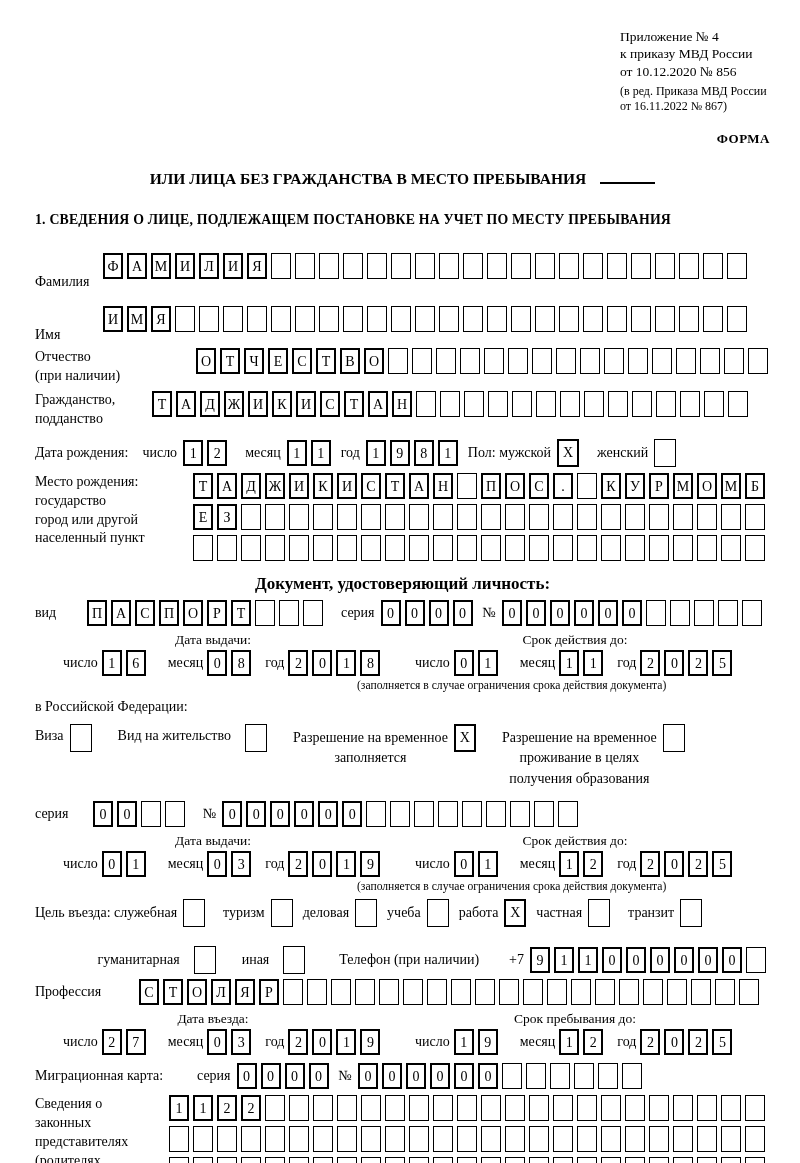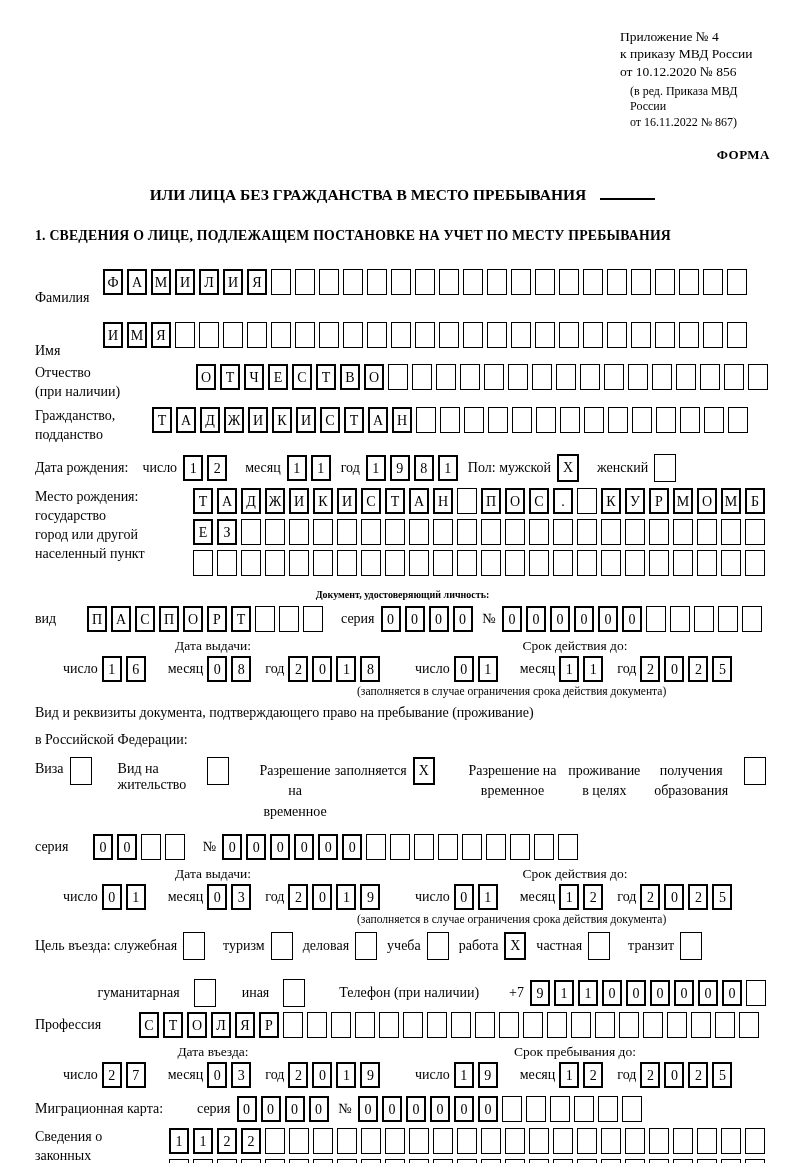--- a/index.html
+++ b/index.html
@@ -2,21 +2,21 @@
 <html><head>
 <meta charset="utf-8">
 <style>
   html,body{margin:0;padding:0;background:#fff;}
   body{width:800px;height:1163px;overflow:hidden;color:#000;
        font-family:"Liberation Serif", serif;font-size:14px;}
   .page{padding:28px 30px 10px 35px;box-sizing:border-box;width:800px;}
 
   
   .top-right{margin-left:585px;line-height:1.28;font-size:13.5px;}
-  .top-right .rev{font-size:12px;margin-top:4px;line-height:1.3;margin-left:10px;}
+  .top-right .rev{font-size:12px;margin-top:4px;line-height:1.3;}
   .forma{text-align:right;font-weight:bold;font-size:13px;margin-top:16px;letter-spacing:.5px;}
   .title{text-align:center;font-weight:bold;font-size:15.5px;margin-top:20px;line-height:1.5;}
   .blank-underline{display:inline-block;width:55px;border-bottom:2px solid #000;margin-left:14px;}
   .sect{font-weight:bold;font-size:13.8px;margin-top:22px;margin-bottom:14px;letter-spacing:.2px;}
 
   
   .cells{display:inline-flex;vertical-align:middle;}
   .cell{display:inline-block;width:20px;height:26px;box-sizing:border-box;
         border:1.6px solid #000;margin-right:4px;text-align:center;
         font-size:14px;line-height:23px;background:#fff;}
@@ -25,40 +25,40 @@
 
   
   .row{display:flex;align-items:center;margin-bottom:5px;}
   .row .lbl{flex:none;}
   .lblcol{flex:none;line-height:1.35;}
   .cellcol .cells{display:flex;margin-bottom:5px;}
 
   .w-sur{width:68px;margin-top:32px;} .w-pat{width:140px;} .w-cit{width:117px;}
   .w-bp{width:158px;} .w-prof{width:104px;} .w-rep{width:134px;}
 
-  .doc-head{text-align:center;font-weight:bold;font-size:10px;margin:8px 0 6px 0;}
+  .doc-head{text-align:center;font-weight:bold;font-size:17px;margin:8px 0 6px 0;}
 
   
   .dates-row{display:flex;margin:6px 0 2px 0;}
   .dgroup{display:flex;flex-direction:column;}
   .dgroup.left{width:355px;padding-left:28px;box-sizing:border-box;}
   .dgroup.right{flex:1;padding-left:25px;}
   .dhead{text-align:center;font-size:13.5px;width:300px;}
   .dgroup.right .dhead{width:320px;}
   .dline{display:flex;align-items:center;margin-top:2px;}
   .dline .lbl{margin-right:4px;}
   .dline .cells{margin-right:10px;}
   .dnote{font-size:11.6px;margin-top:3px;white-space:nowrap;margin-left:-58px;}
 
   .plain{line-height:1.6;margin-top:4px;}
 
   
   .cbrow{display:flex;align-items:flex-start;margin-top:6px;}
   .cbrow .lbl{padding-top:4px;}
-  .opt{display:inline-flex;flex-direction:row;align-items:flex-start;text-align:center;line-height:1.45;padding-top:4px;}
+  .opt{display:inline-flex;flex-direction:column;align-items:center;text-align:center;line-height:1.45;padding-top:4px;}
   .mr6{margin-right:6px;} .mr14{margin-right:14px;} .mr22{margin-right:22px;} .mr30{margin-right:30px;}
   .ml8{margin-left:8px;}
 </style>
 </head>
 <body>
 
 <div class="page">
 
   <div class="top-right">
     <div>Приложение № 4</div>
@@ -409,21 +409,20 @@
             <span class="cell filled">2</span>
             <span class="cell filled">0</span>
             <span class="cell filled">2</span>
             <span class="cell filled">5</span>
           </span>
       </div>
       <div class="dnote">(заполняется в случае ограничения срока действия документа)</div>
     </div>
   </div>
 
-  <div class="plain">Вид и реквизиты документа, подтверждающего право на пребывание (проживание)</div>
   <div class="plain">в Российской Федерации:</div>
 
   <div class="cbrow">
     <span class="lbl mr6">Виза</span>
     <span class="cells cb mr22">
         <span class="cell"></span>
       </span>
     <span class="lbl mr14">Вид на жительство</span>
     <span class="cells cb mr22">
         <span class="cell"></span>

